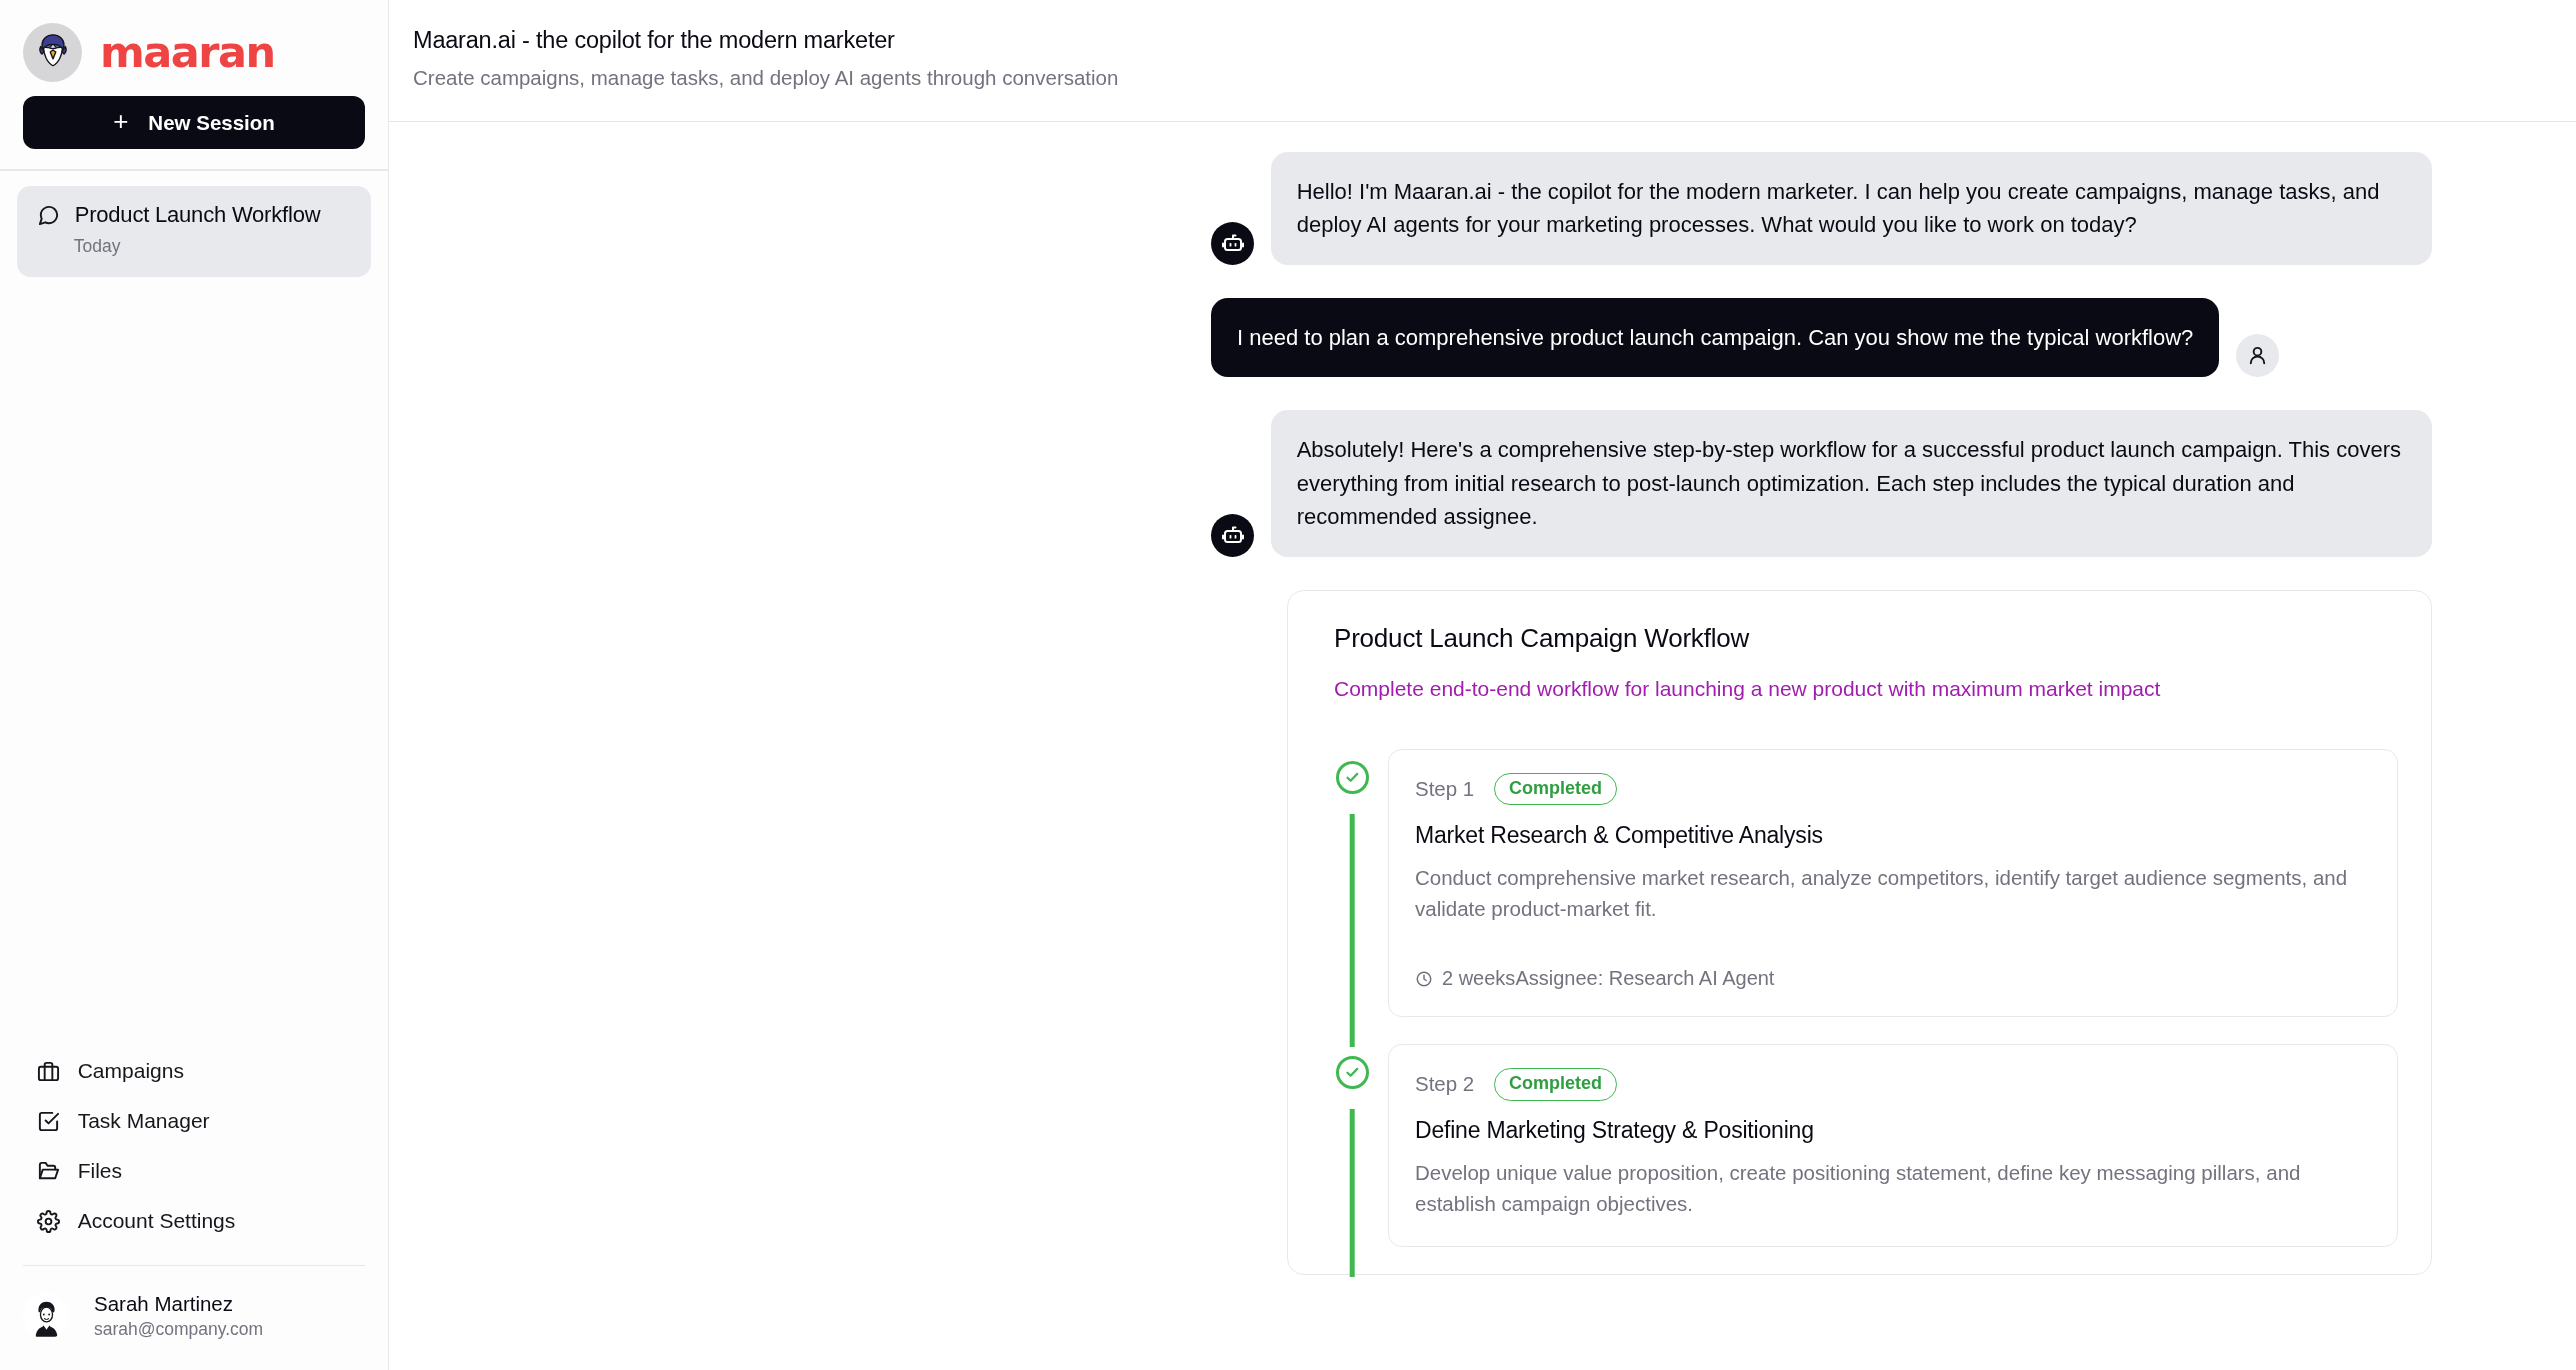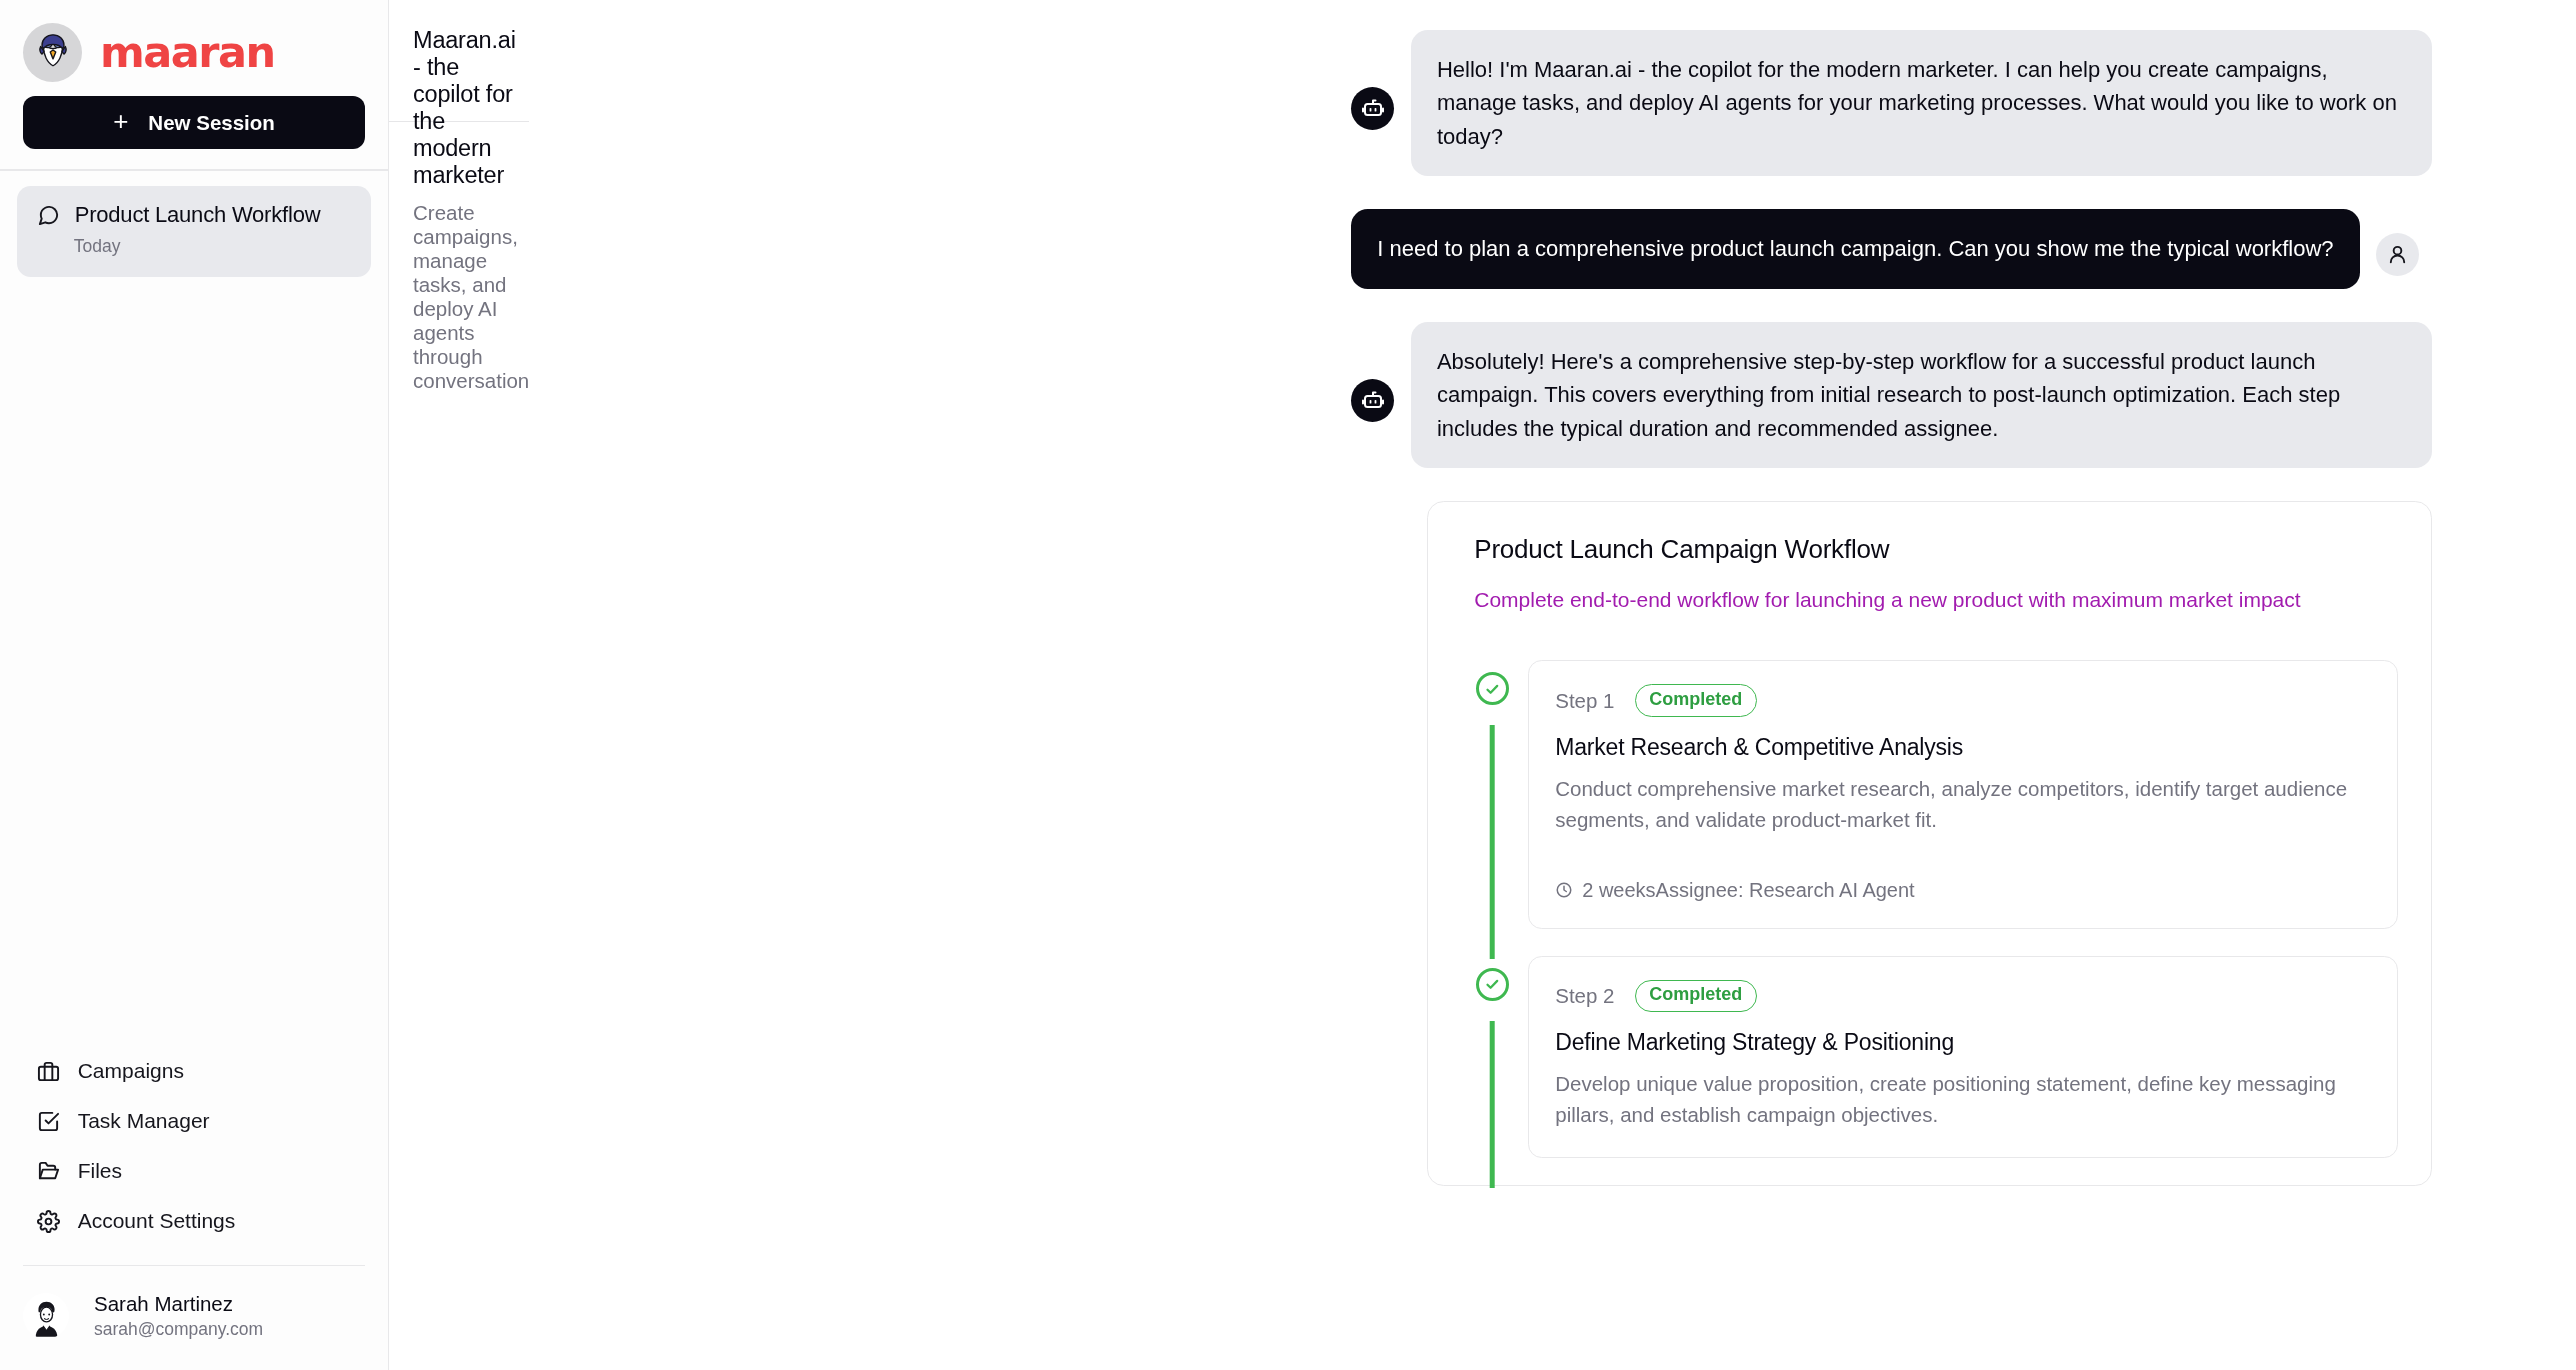--- a/index.html
+++ b/index.html
@@ -92,42 +92,42 @@
   .profile-avatar {
     width: 46px; height: 46px; border-radius: 50%;
     background: #ffffff;
     display: flex; align-items: center; justify-content: center;
     overflow: hidden; flex: 0 0 46px;
   }
   .profile-name { font-size: 20.5px; color: #0a0a14; font-weight: 400; }
   .profile-email { font-size: 17.5px; color: #73737f; margin-top: 3px; }
 
   
-  .main { flex: 1 1 auto; height: 1370px; display: flex; background:#fff; min-width:0;}
+  .main { flex: 1 1 auto; height: 1370px; display: flex; flex-direction: column; background:#fff; min-width:0;}
   .topbar {
     height: 122px;
     border-bottom: 1.5px solid #e6e6e8;
     padding: 27px 0 0 24px;
     flex: 0 0 122px;
   }
   .topbar-title { font-size: 23.5px; color: #0a0a14; font-weight: 400; letter-spacing: -0.2px; }
   .topbar-sub { font-size: 20.5px; color: #73737f; margin-top: 12px; }
 
   .chat-scroll {
     flex: 1 1 auto;
     overflow: hidden;
     padding: 0 0 0 0;
     position: relative;
   }
   .chat-inner {
     width: 100%;
     padding-top: 30px;
   }
 
-  .msg-row { display: flex; align-items: center; gap: 16.7px; margin-bottom: 33px; padding: 0 144px 0 0; }
+  .msg-row { display: flex; align-items: flex-end; gap: 16.7px; margin-bottom: 33px; padding: 0 144px 0 0; }
   .msg-row.assistant { justify-content: flex-start; padding-left: 822px; }
   .msg-row.user { justify-content: flex-start; padding-left: 822px; }
 
   .avatar-bot {
     width: 43px; height: 43px; border-radius: 50%;
     background: #0a0a14;
     display: flex; align-items: center; justify-content: center;
     flex: 0 0 43px; margin-top: 10.6px;
   }
   .avatar-user {

